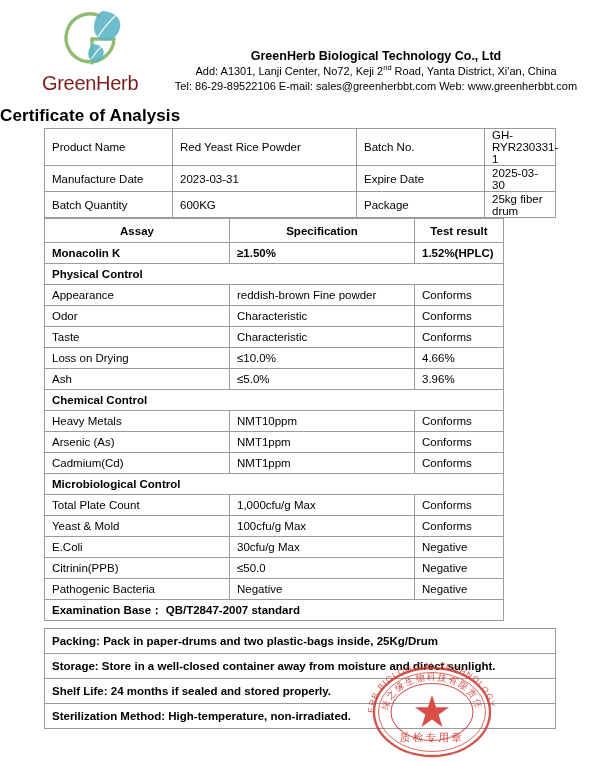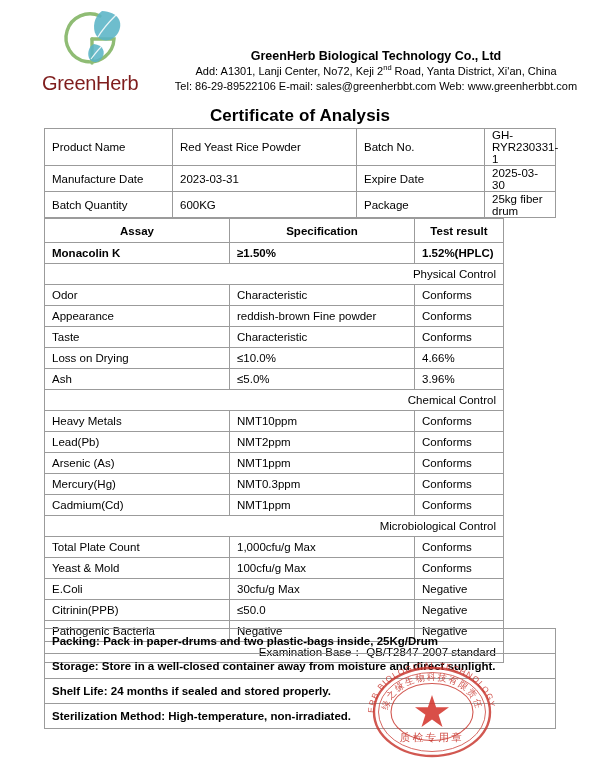--- a/index.html
+++ b/index.html
@@ -74,21 +74,21 @@
     font-size: 7.5px;
     vertical-align: super;
     line-height: 0;
   }
 
   .doc-title {
     position: absolute;
     left: 0;
     top: 106px;
     width: 600px;
-    text-align: center;
+    text-align: left;
     font-size: 17px;
     font-weight: bold;
     letter-spacing: 0.1px;
   }
 
   
   table.coa {
     position: absolute;
     border-collapse: collapse;
     table-layout: fixed;
@@ -126,21 +126,21 @@
   #assay-table td.c2 { width: 185px; margin-top: 32px; }
   #assay-table col.k1 { width: 185px; }
   #assay-table col.k2 { width: 185px; }
   #assay-table .hdr td {
     font-weight: bold;
     text-align: center;
     height: 23px;
     font-size: 11.5px;
   }
   #assay-table .bold td { font-weight: bold; }
-  #assay-table .section td { font-weight: normal; text-align: right; }
+  #assay-table .section td { font-weight: bold; }
 
   
   #notes-table {
     left: 44px;
     top: 628px;
     width: 512px;
     padding-left: 44px;
   }
   #notes-table td {
     height: 24px;
@@ -229,27 +229,27 @@
   <tbody id="assay-body">
       <tr class="bold">
         <td class="c1">Monacolin K</td>
         <td class="c2">≥1.50%</td>
         <td>1.52%(HPLC)</td>
       </tr>
       <tr class="section">
         <td colspan="3">Physical Control</td>
       </tr>
       <tr>
+        <td class="c1">Appearance</td>
+        <td class="c2">reddish-brown Fine powder</td>
+        <td>Conforms</td>
+      </tr>
+      <tr>
         <td class="c1">Odor</td>
         <td class="c2">Characteristic</td>
-        <td>Conforms</td>
-      </tr>
-      <tr>
-        <td class="c1">Appearance</td>
-        <td class="c2">reddish-brown Fine powder</td>
         <td>Conforms</td>
       </tr>
       <tr>
         <td class="c1">Taste</td>
         <td class="c2">Characteristic</td>
         <td>Conforms</td>
       </tr>
       <tr>
         <td class="c1">Loss on Drying</td>
         <td class="c2">≤10.0%</td>
@@ -262,32 +262,22 @@
       </tr>
       <tr class="section">
         <td colspan="3">Chemical Control</td>
       </tr>
       <tr>
         <td class="c1">Heavy Metals</td>
         <td class="c2">NMT10ppm</td>
         <td>Conforms</td>
       </tr>
       <tr>
-        <td class="c1">Lead(Pb)</td>
-        <td class="c2">NMT2ppm</td>
-        <td>Conforms</td>
-      </tr>
-      <tr>
         <td class="c1">Arsenic (As)</td>
         <td class="c2">NMT1ppm</td>
-        <td>Conforms</td>
-      </tr>
-      <tr>
-        <td class="c1">Mercury(Hg)</td>
-        <td class="c2">NMT0.3ppm</td>
         <td>Conforms</td>
       </tr>
       <tr>
         <td class="c1">Cadmium(Cd)</td>
         <td class="c2">NMT1ppm</td>
         <td>Conforms</td>
       </tr>
       <tr class="section">
         <td colspan="3">Microbiological Control</td>
       </tr>

